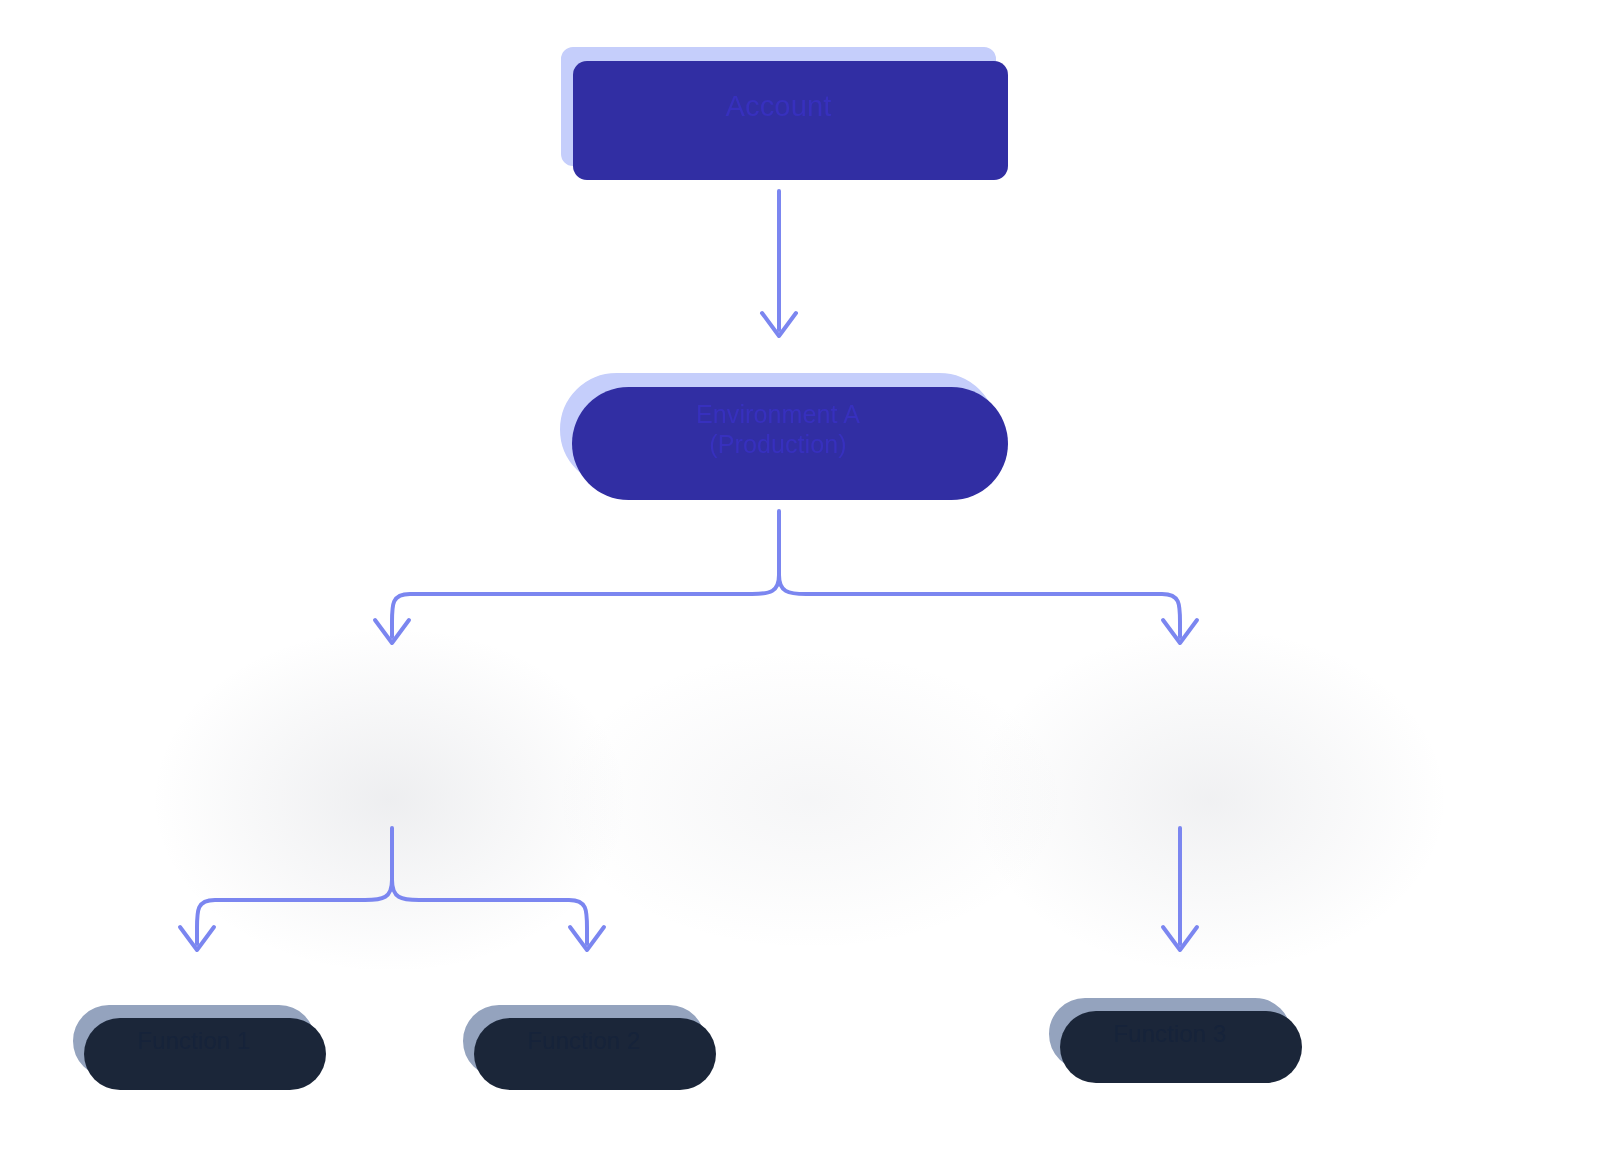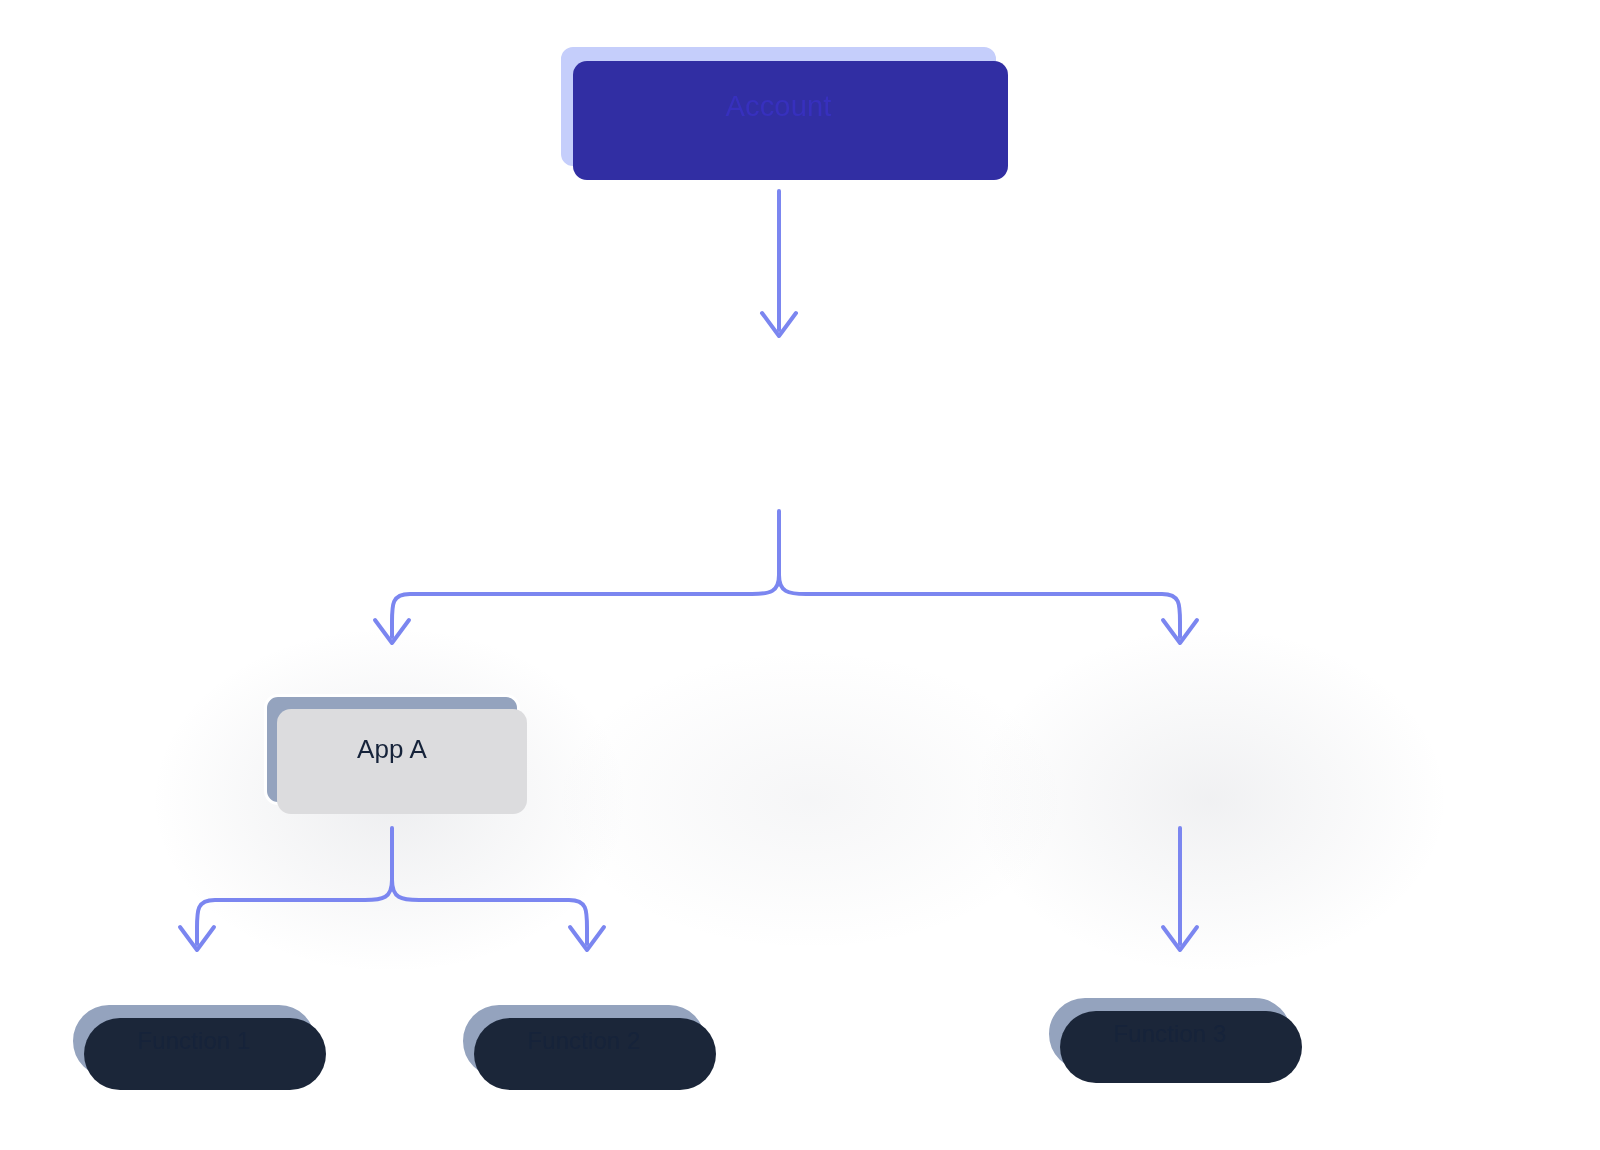--- a/index.html
+++ b/index.html
@@ -145,24 +145,25 @@
 
       <path d="M 1180 828 L 1180 944"></path>
       <path d="M 1163 927 L 1180 950 L 1197 927"></path>
     </g>
   </svg>
 
   <div class="node indigo rect" style="left:559px; top:45px; width:439px; height:123px;">
     <span class="label t-account">Account</span>
   </div>
 
+  <div class="node indigo pill" style="left:558px; top:371px; width:440px; height:117px;">
+    <span class="label t-env">Environment A
+(Production)</span>
+  </div>
 
-  <div class="node slate app rect" style="left:264px; top:694px; width:256px; height:111px;">
-    <span class="label t-app">App A</span>
-  </div>
 
 
   <div class="node slate fn pill" style="left:70px; top:1002px; width:248px; height:78px;">
     <span class="label t-fn">Function 1</span>
   </div>
 
   <div class="node slate fn pill" style="left:460px; top:1002px; width:248px; height:78px;">
     <span class="label t-fn">Function 2</span>
   </div>
 

